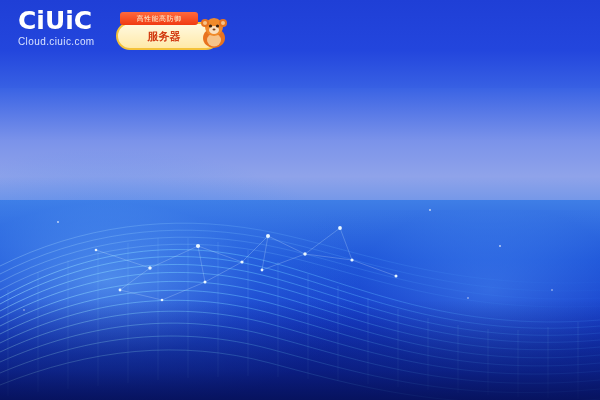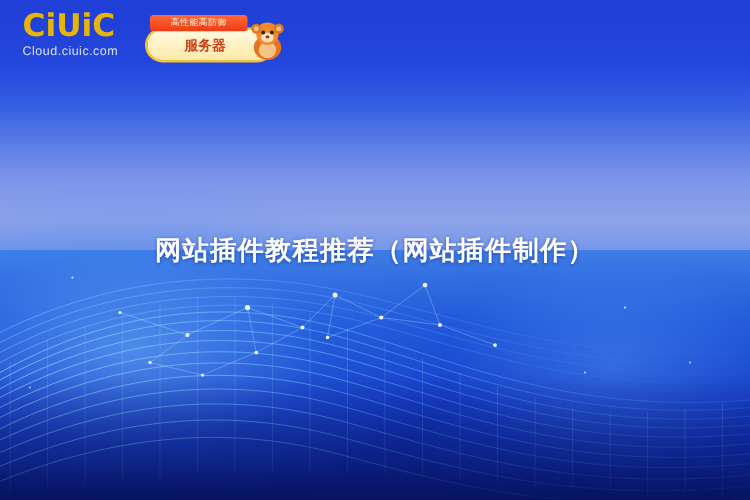--- a/index.html
+++ b/index.html
@@ -75,21 +75,21 @@
     position: absolute;
     left: 18px; top: 8px;
     width: 230px;
     height: 52px;
   }
   .logo-text {
     font-family: "DejaVu Sans", sans-serif;
     font-weight: bold;
     font-size: 25px;
     letter-spacing: 0px;
-    color: #eab308;
+    color: #ffffff;
     line-height: 26px;
   }
   .logo-sub {
     font-family: "Liberation Sans", sans-serif;
     font-size: 10px;
     color: #d8e2ff;
     letter-spacing: 0.4px;
     margin-top: 2px;
   }
   .badge {
@@ -279,15 +279,14 @@
         <circle cx="11" cy="9" r="2" fill="#f6c38a"></circle>
         <circle cx="29" cy="9" r="2" fill="#f6c38a"></circle>
         <ellipse cx="20" cy="16" rx="5" ry="4" fill="#fbe0c0"></ellipse>
         <circle cx="16.5" cy="12" r="1.6" fill="#3a2212"></circle>
         <circle cx="23.5" cy="12" r="1.6" fill="#3a2212"></circle>
         <ellipse cx="20" cy="15.5" rx="1.5" ry="1.1" fill="#7a3b12"></ellipse>
       </svg>
     </div>
   </div>
 
-  <div class="headline">网站插件教程推荐（网站插件制作）</div>
 
 </div>
 
 </body></html>

